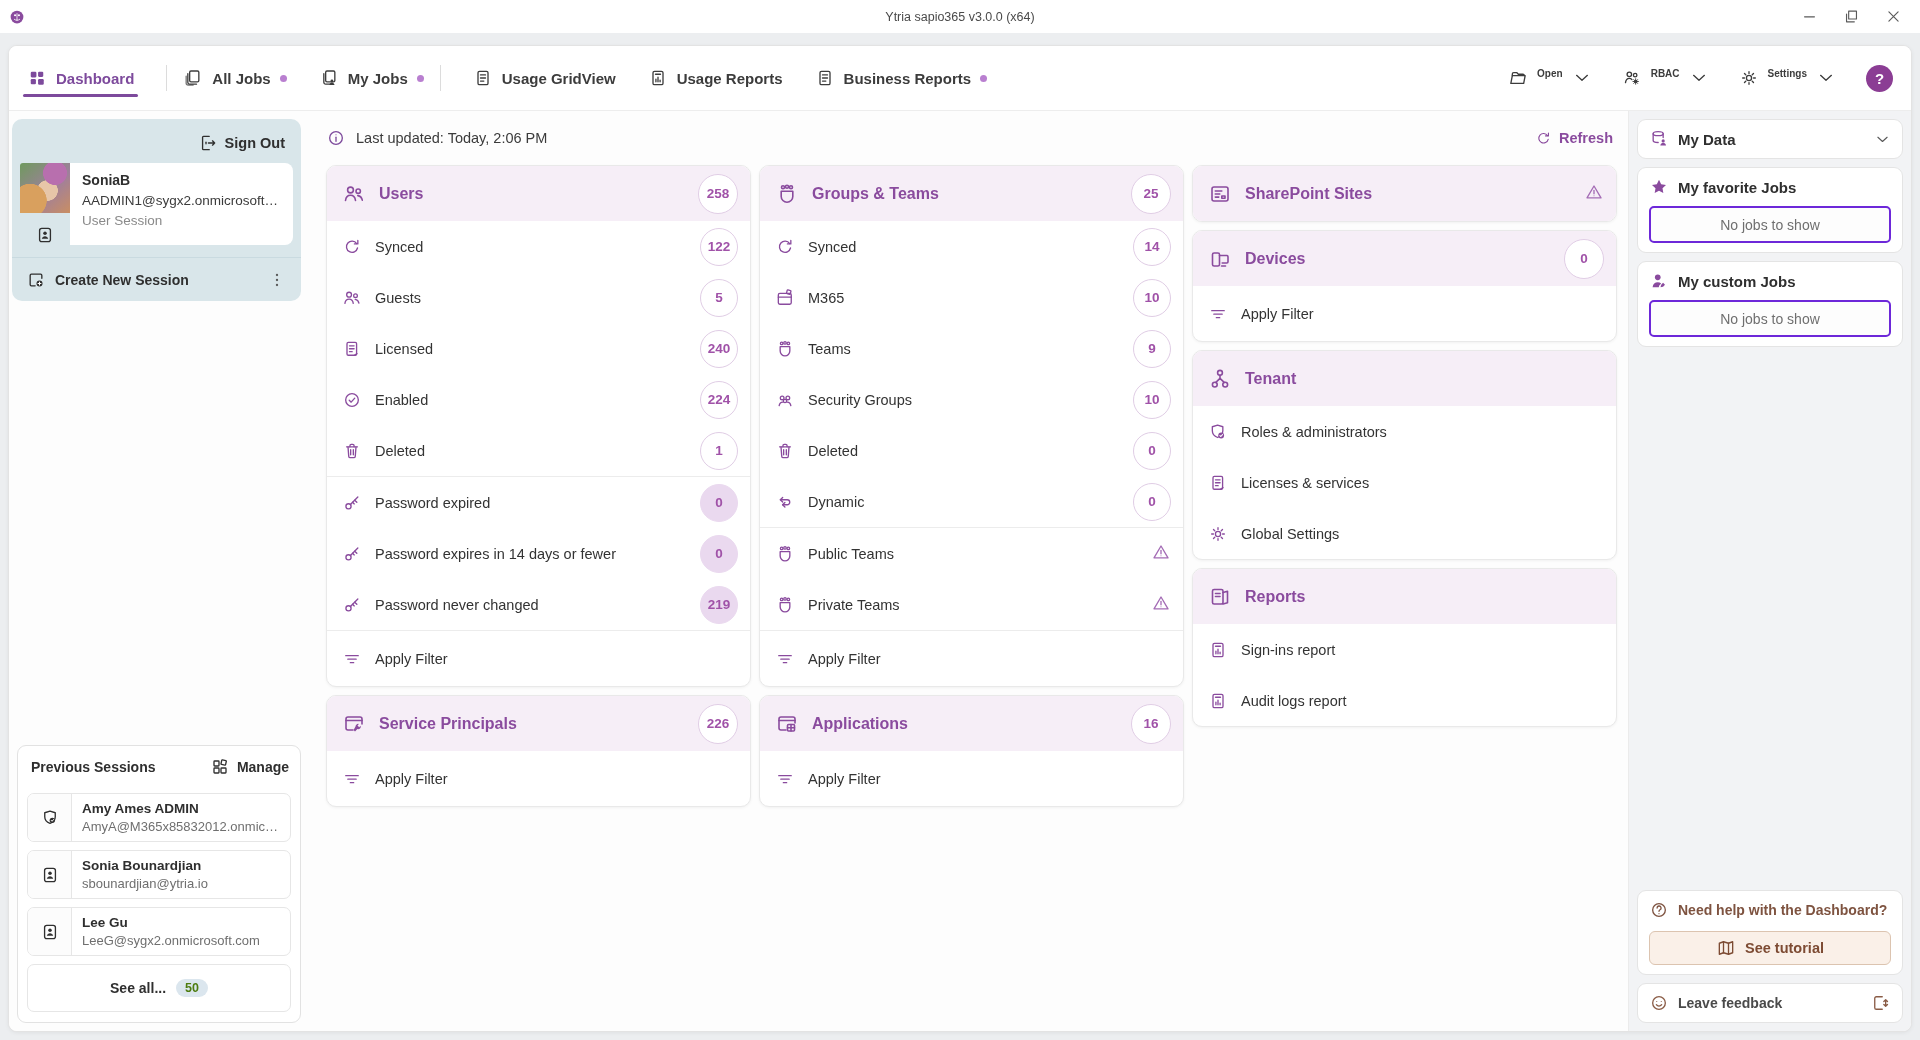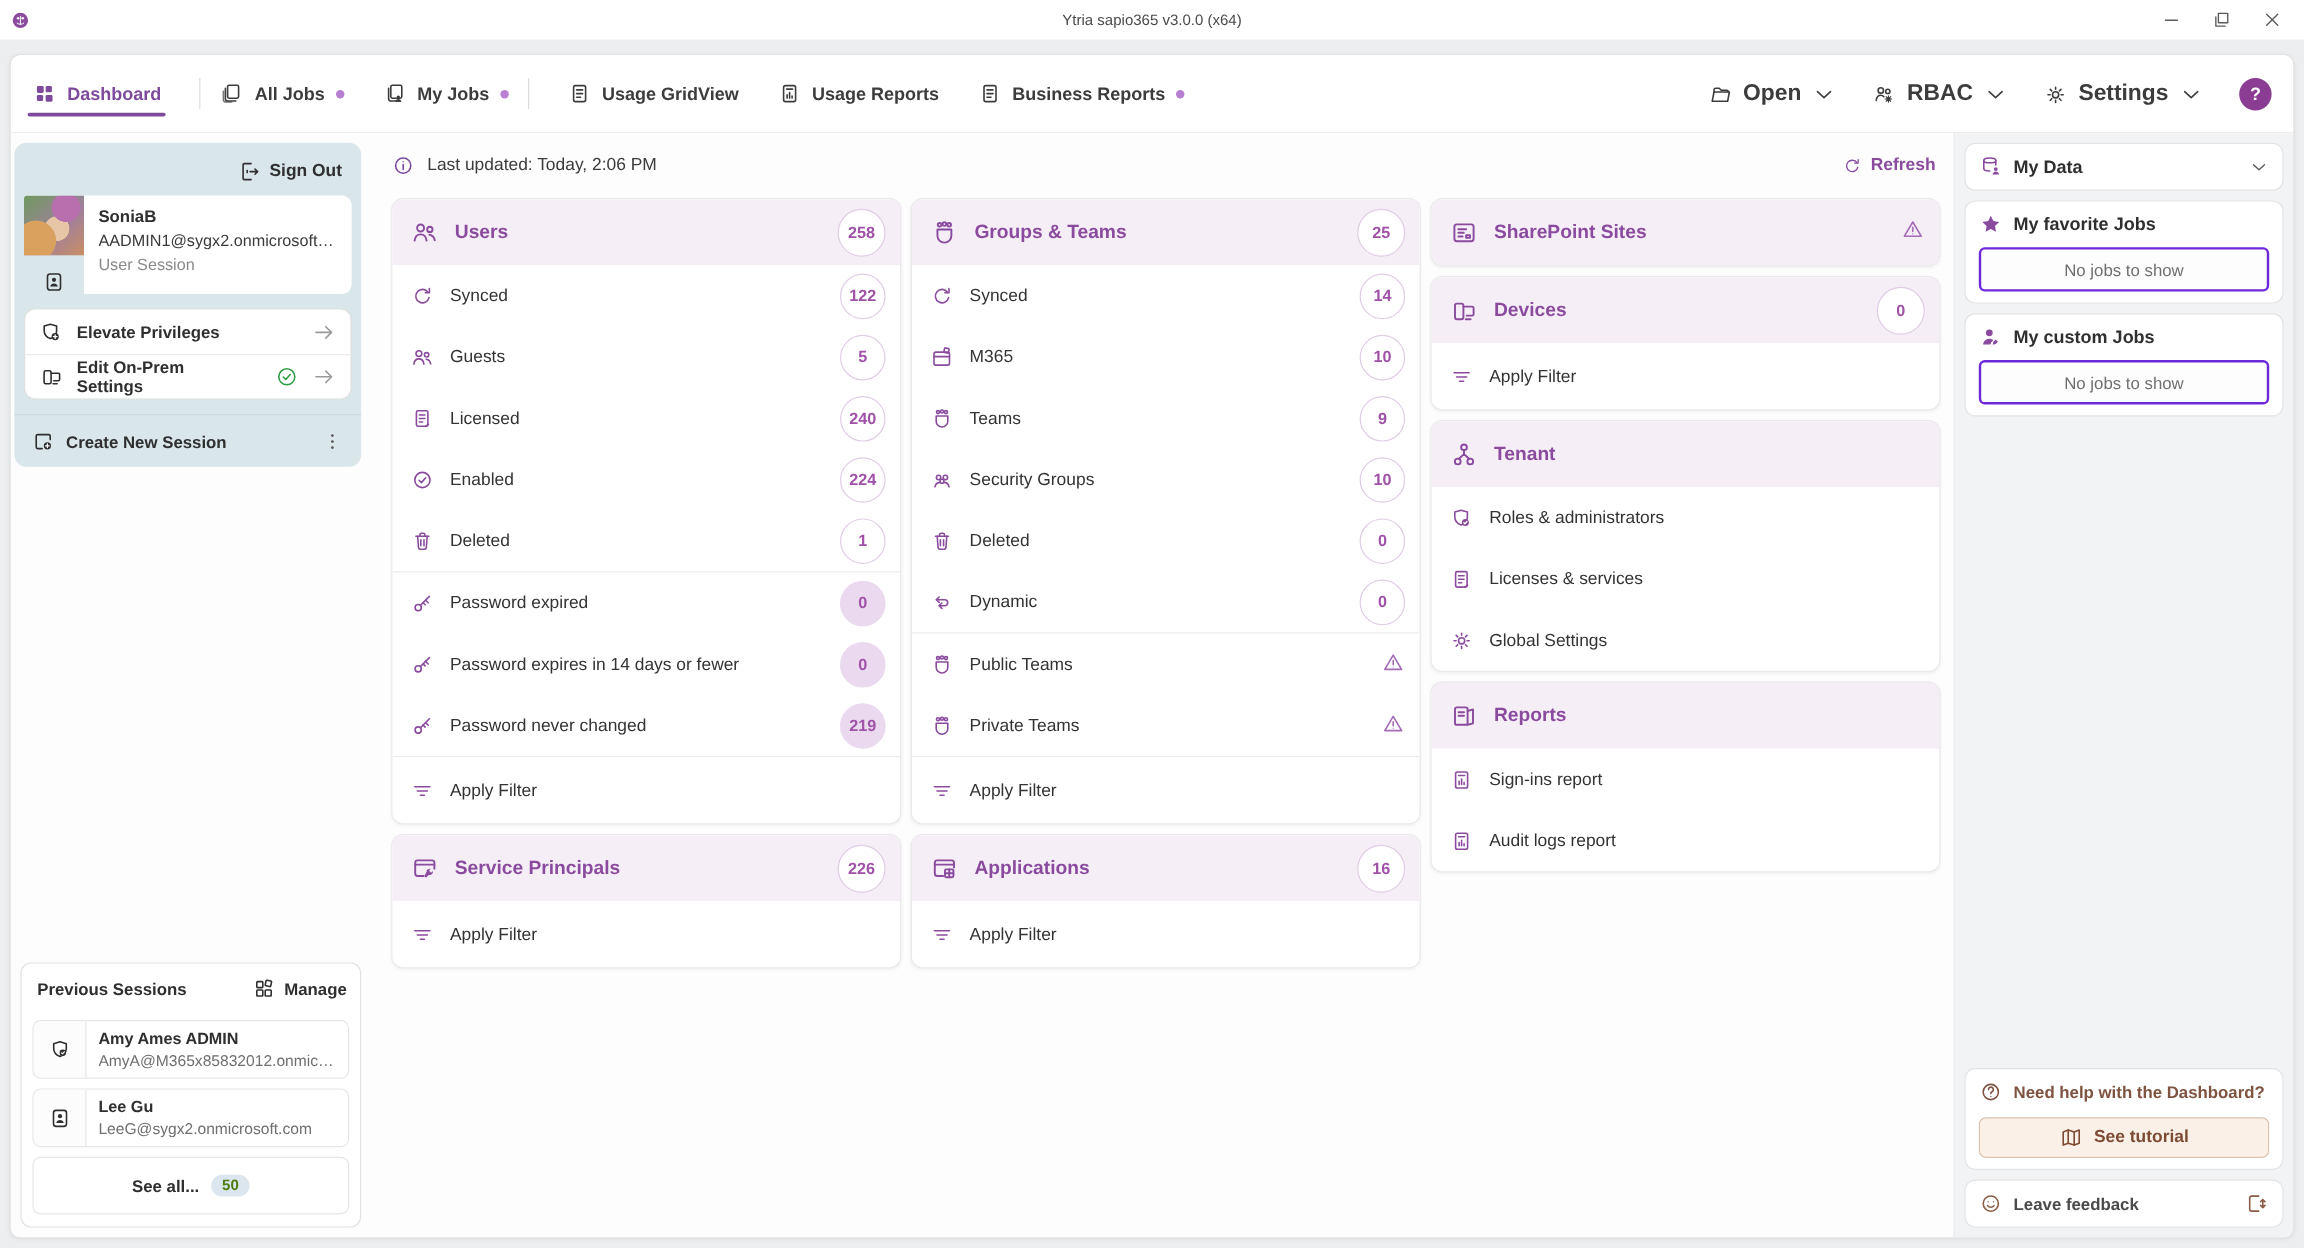--- a/index.html
+++ b/index.html
@@ -30,21 +30,21 @@
   .navbar { height:65px; flex:none; display:flex; align-items:center; padding:0 18px 0 14px; border-bottom:1px solid #ededed; background:#fff; }
   .tabs { display:flex; align-items:center; height:100%; }
   .tab { display:flex; align-items:center; gap:9px; height:100%; padding:0 4px; position:relative; color:#3c3c3c; font-size:15px; font-weight:600; cursor:default; }
   .tab + .tab { margin-left:24px; }
   .tab.active { color:#7d4a9c; }
   .tab.active::after { content:""; position:absolute; left:0; right:0; bottom:13px; height:3px; border-radius:2px; background:#7d4a9c; }
   .tab .dot { width:7px; height:7px; border-radius:50%; background:#b97fd0; }
   .navsep { width:1px; height:26px; background:#dcdcdc; margin:0 12px 0 28px; }
   .navsep.l { margin:0 28px 0 12px; }
   .navright { margin-left:auto; display:flex; align-items:center; gap:30px; }
-  .navaction { display:flex; align-items:flex-end; gap:9px; font-size:19px; font-weight:600; color:#3c3c3c; }
+  .navaction { display:flex; align-items:flex-start; gap:9px; font-size:10px; font-weight:600; color:#3c3c3c; }
   .chev { width:11px; height:11px; stroke:#6b6b6b; }
   .helpbtn { width:27px; height:27px; border-radius:50%; background:#8b3d94; color:#fff; display:flex; align-items:center; justify-content:center; font-weight:700; font-size:15px; }
 
   
   .content { flex:1; display:flex; min-height:0; }
 
   
   .sidebar { width:297px; flex:none; padding:8px 5px 8px 3px; display:flex; flex-direction:column; background:#fdfdfd; }
   .session-panel { background:#d9e6ea; border-radius:10px; padding:10px 8px 0 8px; }
   .signout { display:flex; justify-content:flex-end; align-items:center; gap:7px; font-size:14.5px; font-weight:700; color:#2f2f2f; padding:4px 8px 10px 0; }
@@ -474,45 +474,20 @@
             <svg class="ic badge-ic" viewBox="0 0 24 24">
                 <use href="#i-personbadge"></use>
               </svg>
           </div>
           <div class="userinfo">
             <div class="uname">SoniaB</div>
             <div class="uemail">AADMIN1@sygx2.onmicrosoft.com</div>
             <div class="utype">User Session</div>
           </div>
         </div>
-        <div class="actiongroup">
-          <div class="actionrow">
-            <svg class="ic" viewBox="0 0 24 24">
-                <use href="#i-shieldplus"></use>
-              </svg>
-            <span>Elevate Privileges</span>
-            <span class="spacer"></span>
-            <svg class="ic arrow-ic" viewBox="0 0 24 24">
-                <use href="#i-arrow"></use>
-              </svg>
-          </div>
-          <div class="actionrow">
-            <svg class="ic" viewBox="0 0 24 24">
-                <use href="#i-devices"></use>
-              </svg>
-            <span>Edit On-Prem Settings</span>
-            <span class="spacer"></span>
-            <svg class="ic" viewBox="0 0 24 24" style="color:#2e9e44">
-                <use href="#i-check-green"></use>
-              </svg>
-            <svg class="ic arrow-ic" viewBox="0 0 24 24">
-                <use href="#i-arrow"></use>
-              </svg>
-          </div>
-        </div>
         <div class="create-row">
           <svg class="ic" viewBox="0 0 24 24">
               <use href="#i-plus-session"></use>
             </svg>
           <span>Create New Session</span>
           <svg class="ic kebab" viewBox="0 0 24 24">
               <use href="#i-kebab"></use>
             </svg>
         </div>
       </div>
@@ -531,20 +506,31 @@
         </div>
         <div class="sessitem">
           <div class="icell">
               <svg class="ic" viewBox="0 0 24 24">
                 <use href="#i-shield-sess"></use>
               </svg>
             </div>
           <div class="tcell">
             <div class="sname">Amy Ames ADMIN</div>
             <div class="semail">AmyA@M365x85832012.onmicros...</div>
+          </div>
+        </div>
+        <div class="sessitem">
+          <div class="icell">
+              <svg class="ic" viewBox="0 0 24 24">
+                <use href="#i-personbadge"></use>
+              </svg>
+            </div>
+          <div class="tcell">
+            <div class="sname">Sonia Bounardjian</div>
+            <div class="semail">sbounardjian@ytria.io</div>
           </div>
         </div>
         <div class="sessitem">
           <div class="icell">
               <svg class="ic" viewBox="0 0 24 24">
                 <use href="#i-personbadge"></use>
               </svg>
             </div>
           <div class="tcell">
             <div class="sname">Lee Gu</div>

